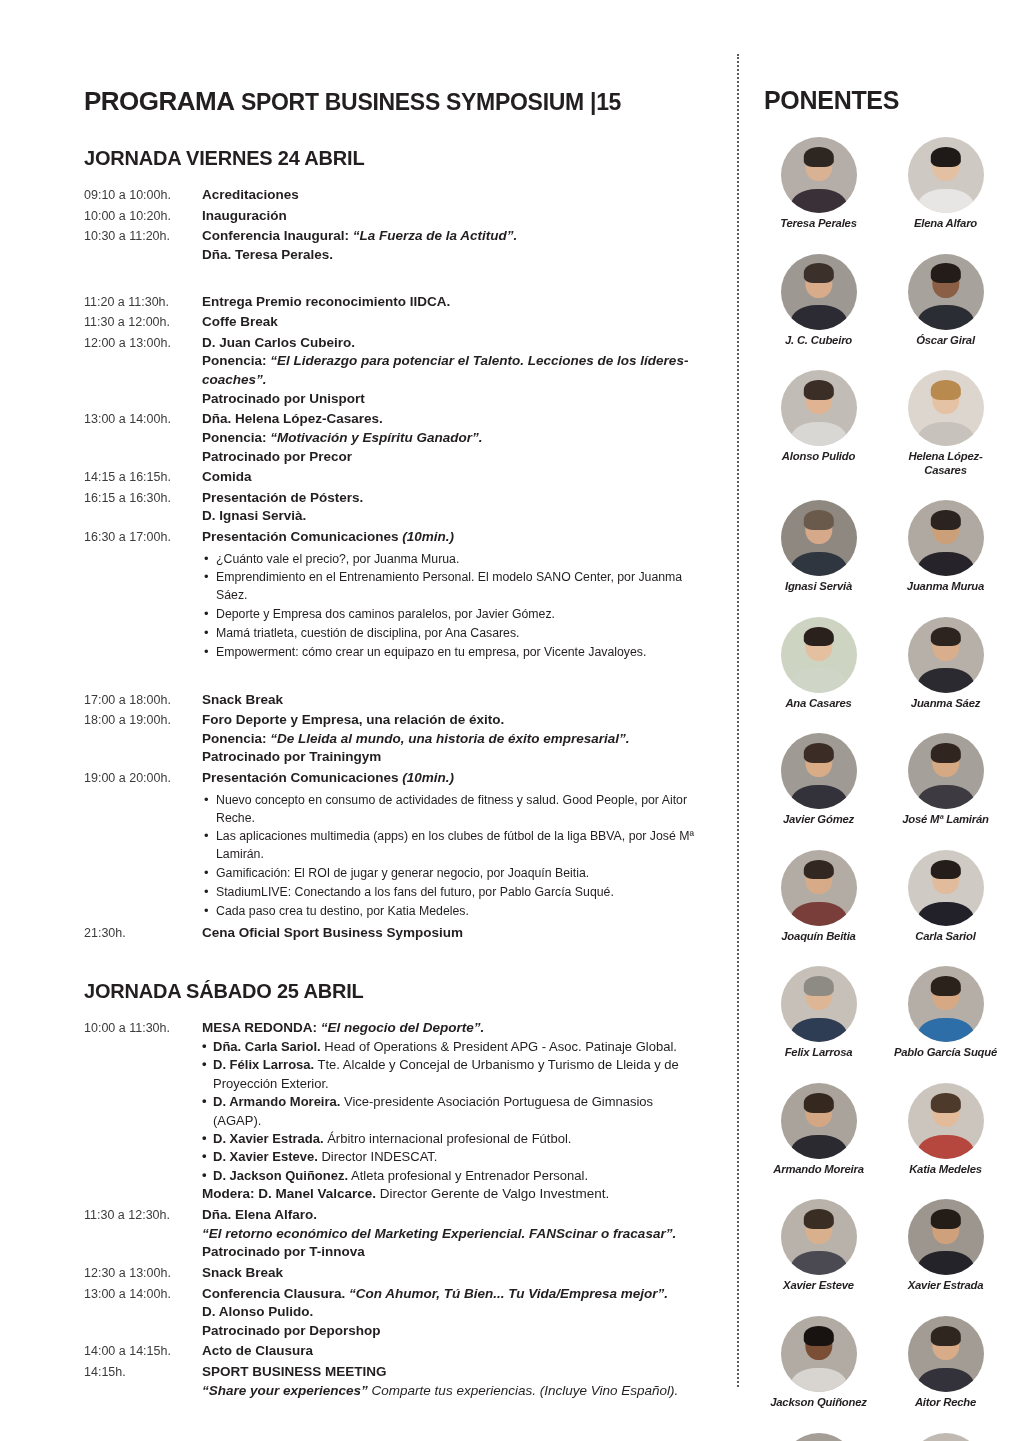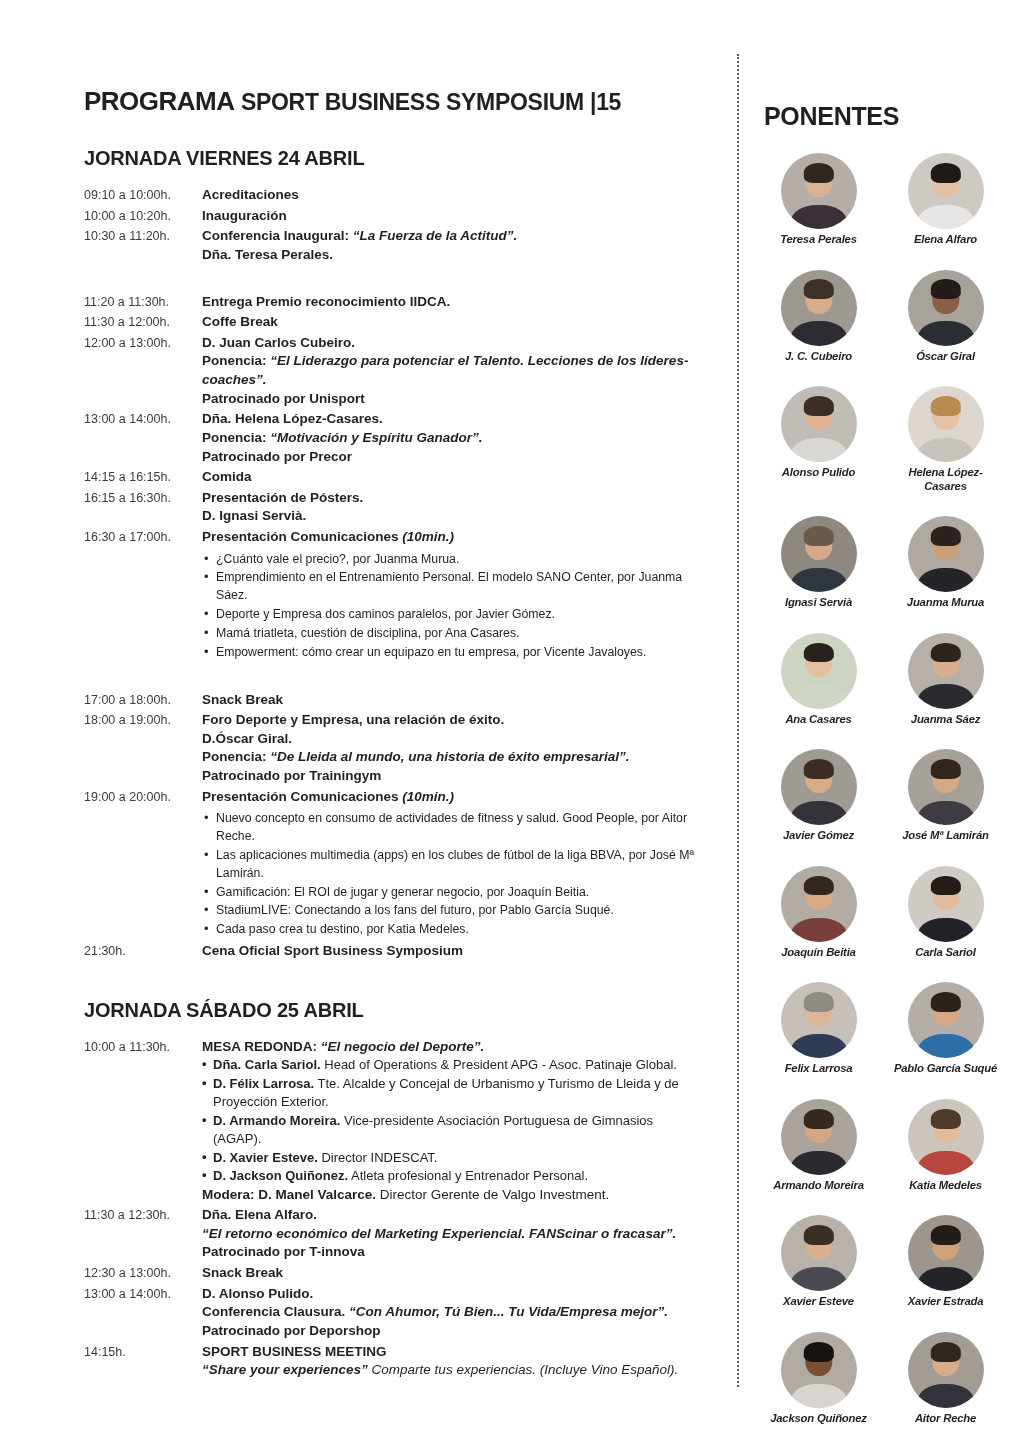--- a/index.html
+++ b/index.html
@@ -147,21 +147,21 @@
   .speakers {
     position: absolute;
     left: 762px;
     top: 86px;
     width: 240px;
   }
   .speakers-title {
     font-size: 25px;
     font-weight: bold;
     letter-spacing: -0.3px;
-    margin: 16px 0 22px 2px;
+    margin: 0 0 22px 2px;
   }
   .sp-grid {
     display: flex;
     flex-wrap: wrap;
     gap: 12px 14px;
     width: 240px;
     font-style: italic;
   }
   .sp {
     width: 113px;
@@ -303,21 +303,20 @@
         <div class="row gap-before">
           <div class="time">17:00 a 18:00h.</div>
           <div class="content">
             <div><span class="b">Snack Break</span></div>
           </div>
         </div>
         <div class="row">
           <div class="time">18:00 a 19:00h.</div>
           <div class="content">
             <div><span class="b">Foro Deporte y Empresa, una relación de éxito.</span></div>
-            <div><span class="b">D.Óscar Giral.</span></div>
             <div><span class="b">Ponencia: </span><span class="i">“De Lleida al mundo, una historia de éxito empresarial”.</span></div>
             <div><span class="b">Patrocinado por Trainingym</span></div>
           </div>
         </div>
         <div class="row">
           <div class="time">19:00 a 20:00h.</div>
           <div class="content">
             <div><span class="b">Presentación Comunicaciones </span><span class="i">(10min.)</span></div>
             <ul class="bullets">
               <li>Nuevo concepto en consumo de actividades de fitness y salud. Good People, por Aitor Reche.</li>
@@ -339,20 +338,21 @@
     <div class="day-heading second">JORNADA SÁBADO 25 ABRIL</div>
     <div class="rows" id="day2-rows">
         <div class="row">
           <div class="time">10:00 a 11:30h.</div>
           <div class="content">
             <div><span class="b">MESA REDONDA: </span><span class="i">“El negocio del Deporte”.</span></div>
             <ul class="dotlist">
               <li><span class="b">Dña. Carla Sariol.</span><span class="plain"> Head of Operations &amp; President APG - Asoc. Patinaje Global.</span></li>
               <li><span class="b">D. Félix Larrosa.</span><span class="plain"> Tte. Alcalde y Concejal de Urbanismo y Turismo de Lleida y de Proyección Exterior.</span></li>
               <li><span class="b">D. Armando Moreira.</span><span class="plain"> Vice-presidente Asociación Portuguesa de Gimnasios (AGAP).</span></li>
+              <li><span class="b">D. Xavier Estrada.</span><span class="plain"> Árbitro internacional profesional de Fútbol.</span></li>
               <li><span class="b">D. Xavier Esteve.</span><span class="plain"> Director INDESCAT.</span></li>
               <li><span class="b">D. Jackson Quiñonez.</span><span class="plain"> Atleta profesional y Entrenador Personal.</span></li>
             </ul>
             <div><span class="b">Modera</span><span class="b">: D. Manel Valcarce.</span><span class="plain"> Director Gerente de Valgo Investment.</span></div>
           </div>
         </div>
         <div class="row">
           <div class="time">11:30 a 12:30h.</div>
           <div class="content">
             <div><span class="b">Dña. Elena Alfaro.</span></div>
@@ -362,23 +362,29 @@
         </div>
         <div class="row">
           <div class="time">12:30 a 13:00h.</div>
           <div class="content">
             <div><span class="b">Snack Break</span></div>
           </div>
         </div>
         <div class="row">
           <div class="time">13:00 a 14:00h.</div>
           <div class="content">
+            <div><span class="b">Conferencia Clausura. </span><span class="i">“Con Ahumor, Tú Bien... Tu Vida/Empresa mejor”.</span></div>
             <div><span class="b">D. Alonso Pulido.</span></div>
-            <div><span class="b">Conferencia Clausura. </span><span class="i">“Con Ahumor, Tú Bien... Tu Vida/Empresa mejor”.</span></div>
             <div><span class="b">Patrocinado por Deporshop</span></div>
+          </div>
+        </div>
+        <div class="row">
+          <div class="time">14:00 a 14:15h.</div>
+          <div class="content">
+            <div><span class="b">Acto de Clausura</span></div>
           </div>
         </div>
         <div class="row">
           <div class="time">14:15h.</div>
           <div class="content">
             <div><span class="b">SPORT BUSINESS MEETING</span></div>
             <div><span class="i">“Share your experiences”</span><span class="ital-plain"> Comparte tus experiencias. (Incluye Vino Español).</span></div>
           </div>
         </div>
       </div>

